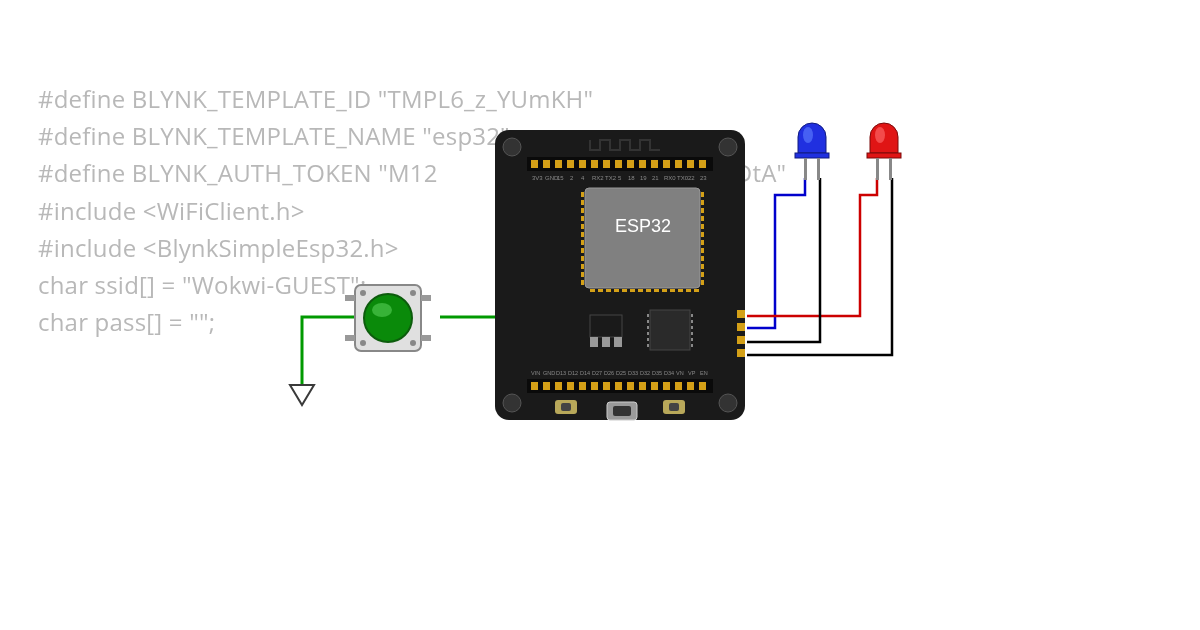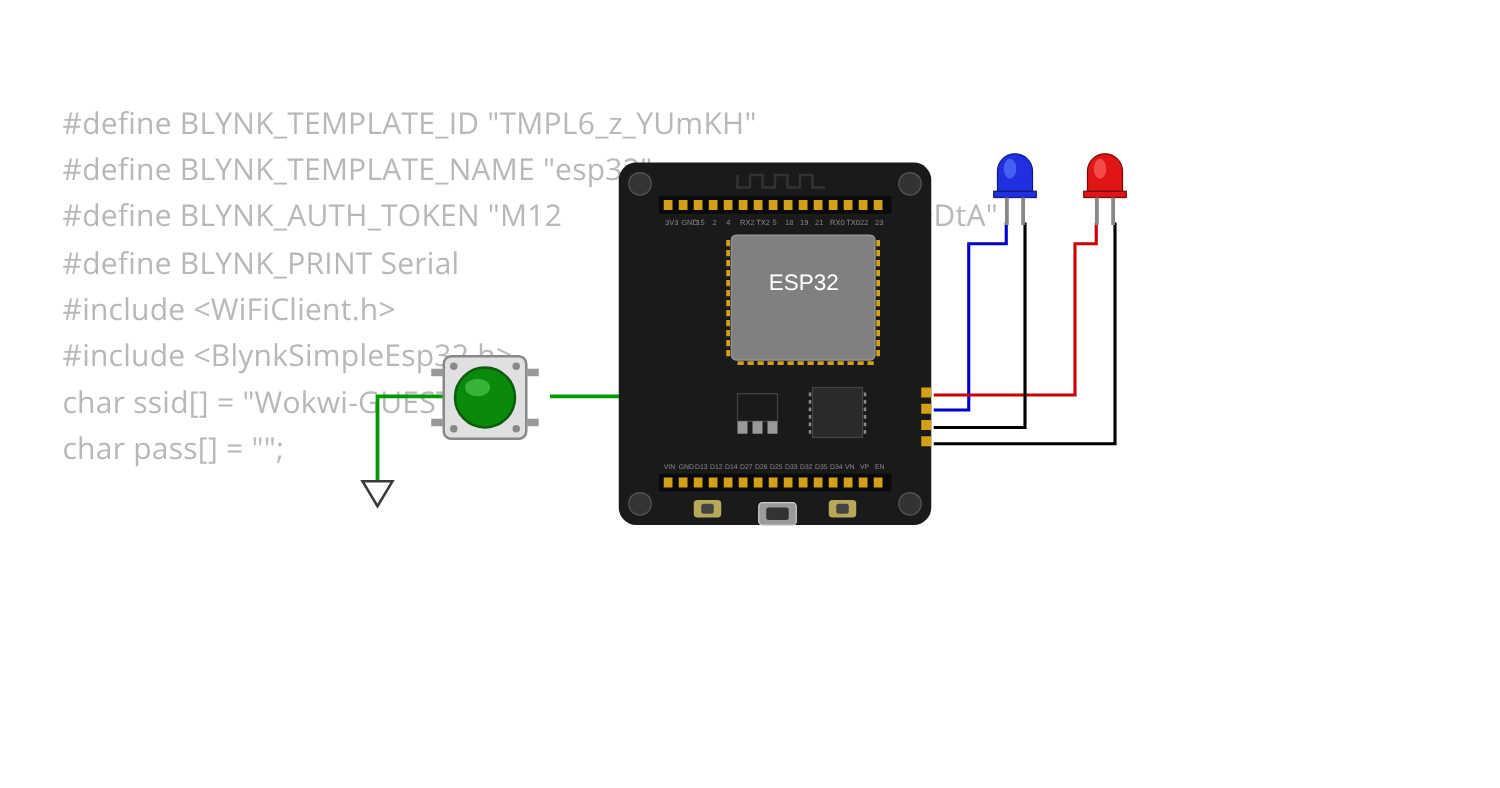--- a/index.html
+++ b/index.html
@@ -1,30 +1,29 @@
 <!DOCTYPE html>
 <html><head>
 <meta charset="utf-8">
 <style>
   * { margin: 0; padding: 0; box-sizing: border-box; }
   body { width: 1200px; height: 630px; background: #fff; font-family: 'Open Sans', -apple-system, sans-serif; position: relative; overflow: hidden; }
   .code-area { position: absolute; left: 38px; top: 80px; width: 900px; color: #b8b8b8; font-size: 24px; line-height: 1.55; font-weight: 400; letter-spacing: 0.2px; }
-  .code-line { white-space: pre; margin-left: 12px; }
+  .code-line { white-space: pre; }
   .circuit { position: absolute; left: 0; top: 0; width: 1175px; height: 630px; pointer-events: none; }
   .circuit svg { width: 1200px; height: 630px; }
 </style>
 </head>
 <body>
 
 <div class="code-area">
   <div class="code-line">#define BLYNK_TEMPLATE_ID "TMPL6_z_YUmKH"</div>
   <div class="code-line">#define BLYNK_TEMPLATE_NAME "esp32"</div>
   <div class="code-line">#define BLYNK_AUTH_TOKEN "M12              gvA  9    o_WML4DDtA"</div>
   <div class="code-line"></div>
-  <div class="code-line">#define BLYNK_PRINT Serial</div>
   <div class="code-line"></div>
   <div class="code-line">#include &lt;WiFiClient.h&gt;</div>
   <div class="code-line">#include &lt;BlynkSimpleEsp32.h&gt;</div>
   <div class="code-line"></div>
   <div class="code-line">char ssid[] = "Wokwi-GUEST";</div>
   <div class="code-line">char pass[] = "";</div>
 </div>
 
 <div class="circuit">
 <svg viewBox="0 0 1200 630">

